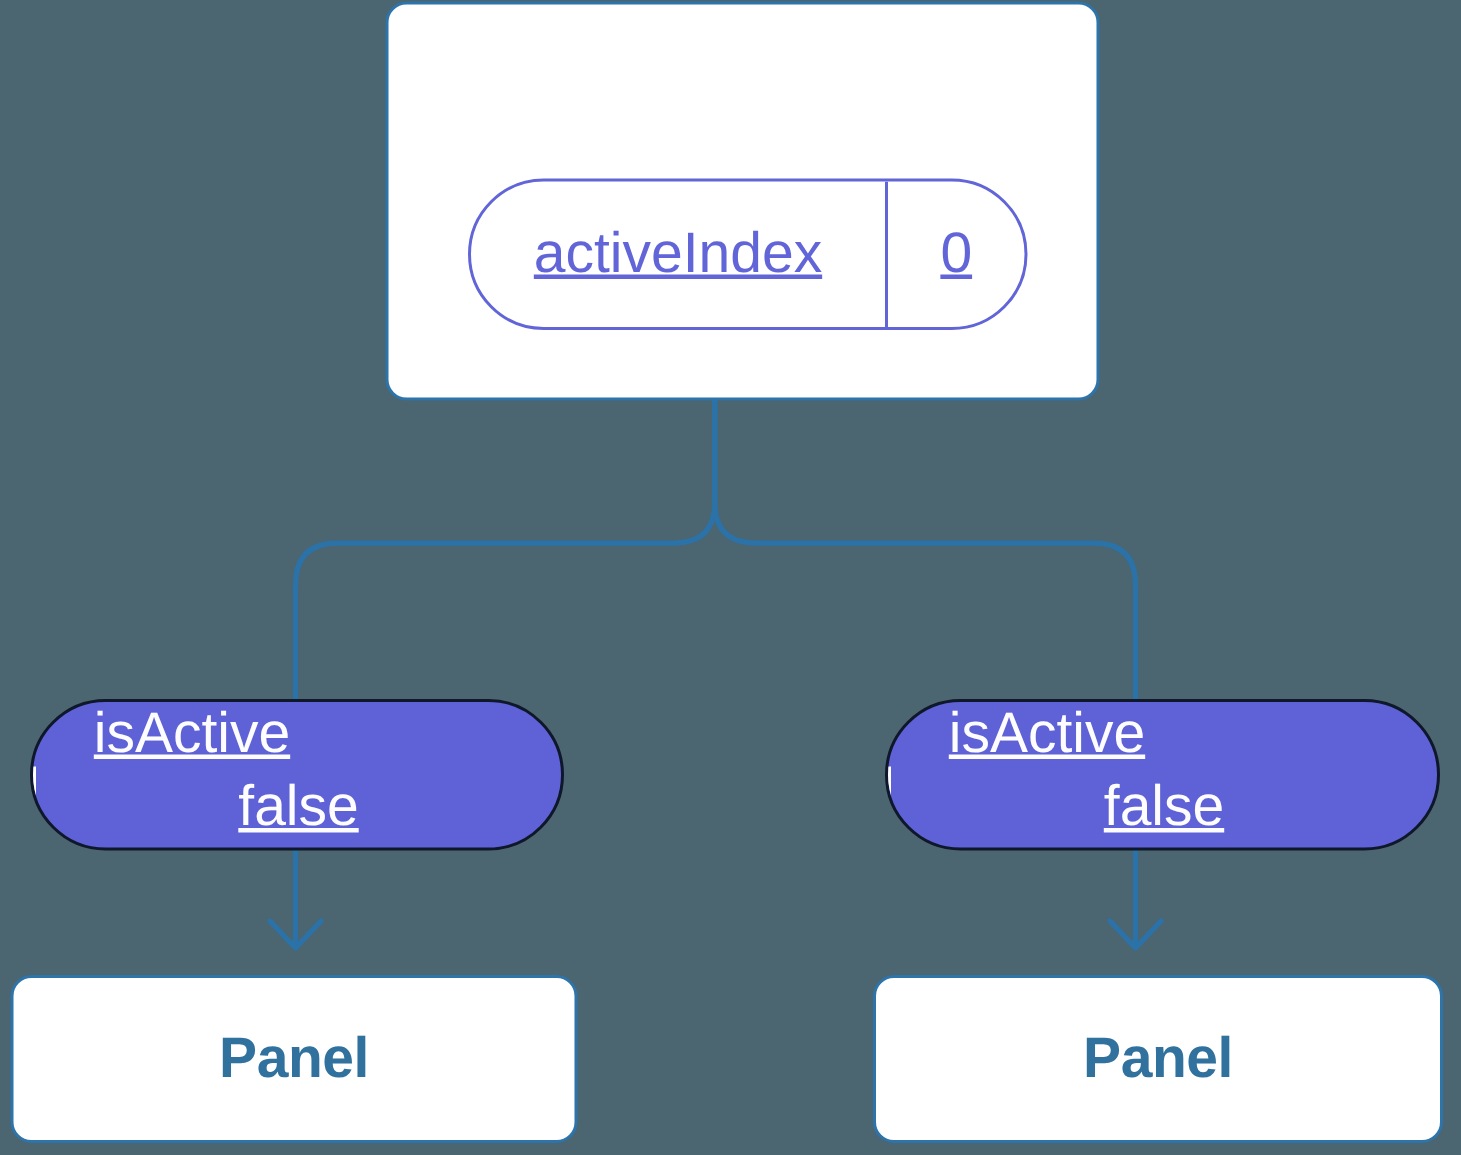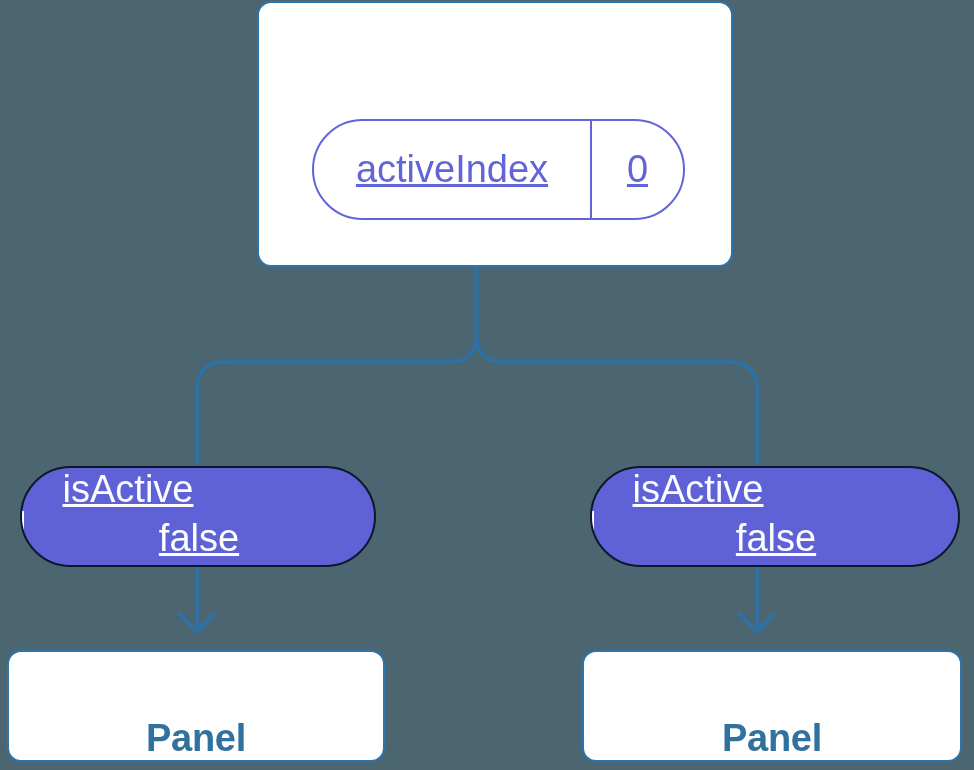--- a/index.html
+++ b/index.html
@@ -69,21 +69,21 @@
     border:2px solid #0f172a;
     color:var(--pill-text);
     flex-direction:column;
   }
   .pill-filled .cell.val{flex:1;border-left:2px solid #ffffff;}
   #pill-left{left:20px;top:466px;width:356px;height:101px;}
   #pill-left .cell.key{width:212px;}
   #pill-right{left:590px;top:466px;width:370px;height:101px;}
   #pill-right .cell.key{width:212px;}
   .panel-card{
-    display:flex;align-items:flex-end;justify-content:center;
+    display:flex;align-items:center;justify-content:center;
   }
   #panel-left{left:7px;top:650px;width:378px;height:112px;}
   #panel-right{left:582px;top:650px;width:380px;height:112px;}
   .panel-title{
     font-size:38px;font-weight:600;
     letter-spacing:-0.3px;
     color:var(--node-text);
   }
 </style>
 </head>

